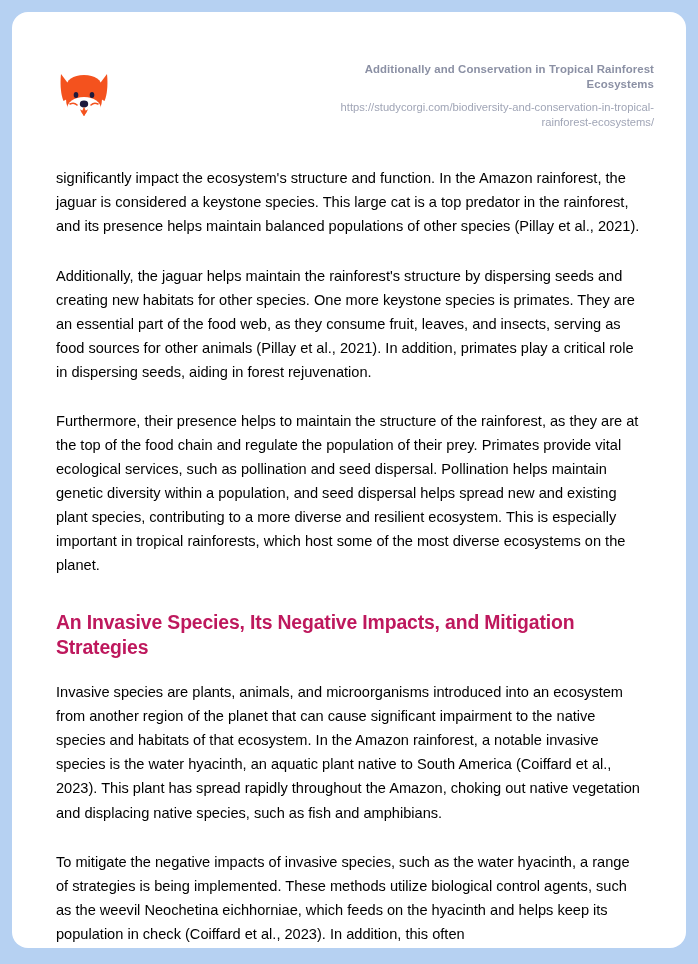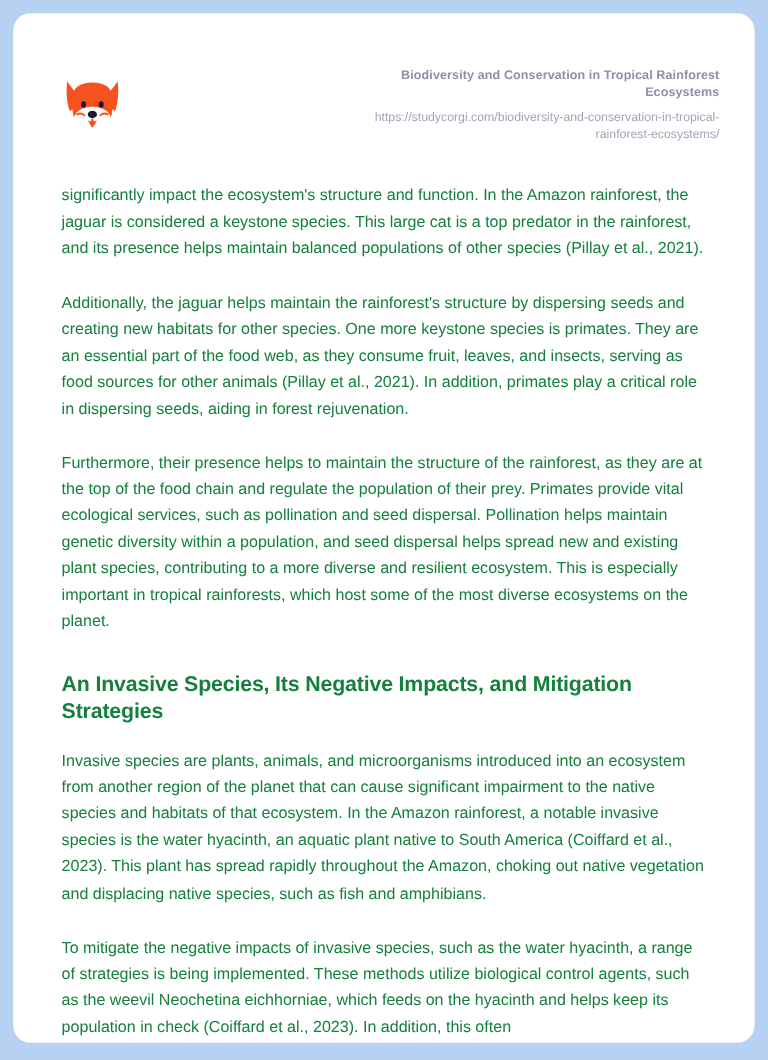--- a/index.html
+++ b/index.html
@@ -80,29 +80,29 @@
     margin: 0;
     word-break: break-word;
   }
   
   .doc-body {
     padding: 36px 44px 0 44px;
   }
   .para {
     font-size: 14.6px;
     line-height: 1.65;
-    color: #15803d;
+    color: #000000;
     margin: 0 0 25px 0;
     text-align: left;
   }
   .para:last-child { margin-bottom: 12px; }
   .section-heading {
     font-size: 19.4px;
     font-weight: bold;
-    color: #15803d;
+    color: #be185d;
     line-height: 1.28;
     margin: 33px 0 20px 0;
     letter-spacing: -0.15px;
   }
 </style>
 </head>
 <body>
 
 <div class="page-canvas">
   <div class="paper-card">
@@ -119,21 +119,21 @@
           <ellipse cx="36" cy="27" rx="2.3" ry="3" fill="#1d1a3d"></ellipse>
           <ellipse cx="28" cy="36" rx="4.2" ry="3.4" fill="#1d1a3d"></ellipse>
           <path d="M28 39 C28 39 26.5 41 26.5 43.5 C26.5 46 27.2 48 28 48 C28.8 48 29.5 46 29.5 43.5 C29.5 41 28 39 28 39 Z" fill="#f4521e"></path>
           <path d="M24 41 C25 44 26 46 28 47 C30 46 31 44 32 41 C30.5 43 25.5 43 24 41 Z" fill="#f4521e"></path>
           <path d="M14 36 C16 35 19 35 21 37" stroke="#f4521e" stroke-width="1.6" fill="none" stroke-linecap="round"></path>
           <path d="M42 36 C40 35 37 35 35 37" stroke="#f4521e" stroke-width="1.6" fill="none" stroke-linecap="round"></path>
         </svg>
       </div>
 
       <div class="header-meta">
-        <p class="doc-title-small">Biodiversity and Conservation in Tropical Rainforest Ecosystems</p>
+        <p class="doc-title-small">Additionally and Conservation in Tropical Rainforest Ecosystems</p>
         <p class="doc-url">https://studycorgi.com/biodiversity-and-conservation-in-tropical-rainforest-ecosystems/</p>
       </div>
 
     </div>
 
     <div class="doc-body">
       <p class="para">significantly impact the ecosystem's structure and function. In the Amazon rainforest, the jaguar is considered a keystone species. This large cat is a top predator in the rainforest, and its presence helps maintain balanced populations of other species (Pillay et al., 2021).</p>
       <p class="para">Additionally, the jaguar helps maintain the rainforest's structure by dispersing seeds and creating new habitats for other species. One more keystone species is primates. They are an essential part of the food web, as they consume fruit, leaves, and insects, serving as food sources for other animals (Pillay et al., 2021). In addition, primates play a critical role in dispersing seeds, aiding in forest rejuvenation.</p>
       <p class="para">Furthermore, their presence helps to maintain the structure of the rainforest, as they are at the top of the food chain and regulate the population of their prey. Primates provide vital ecological services, such as pollination and seed dispersal. Pollination helps maintain genetic diversity within a population, and seed dispersal helps spread new and existing plant species, contributing to a more diverse and resilient ecosystem. This is especially important in tropical rainforests, which host some of the most diverse ecosystems on the planet.</p>
       <h2 class="section-heading">An Invasive Species, Its Negative Impacts, and Mitigation Strategies</h2>

